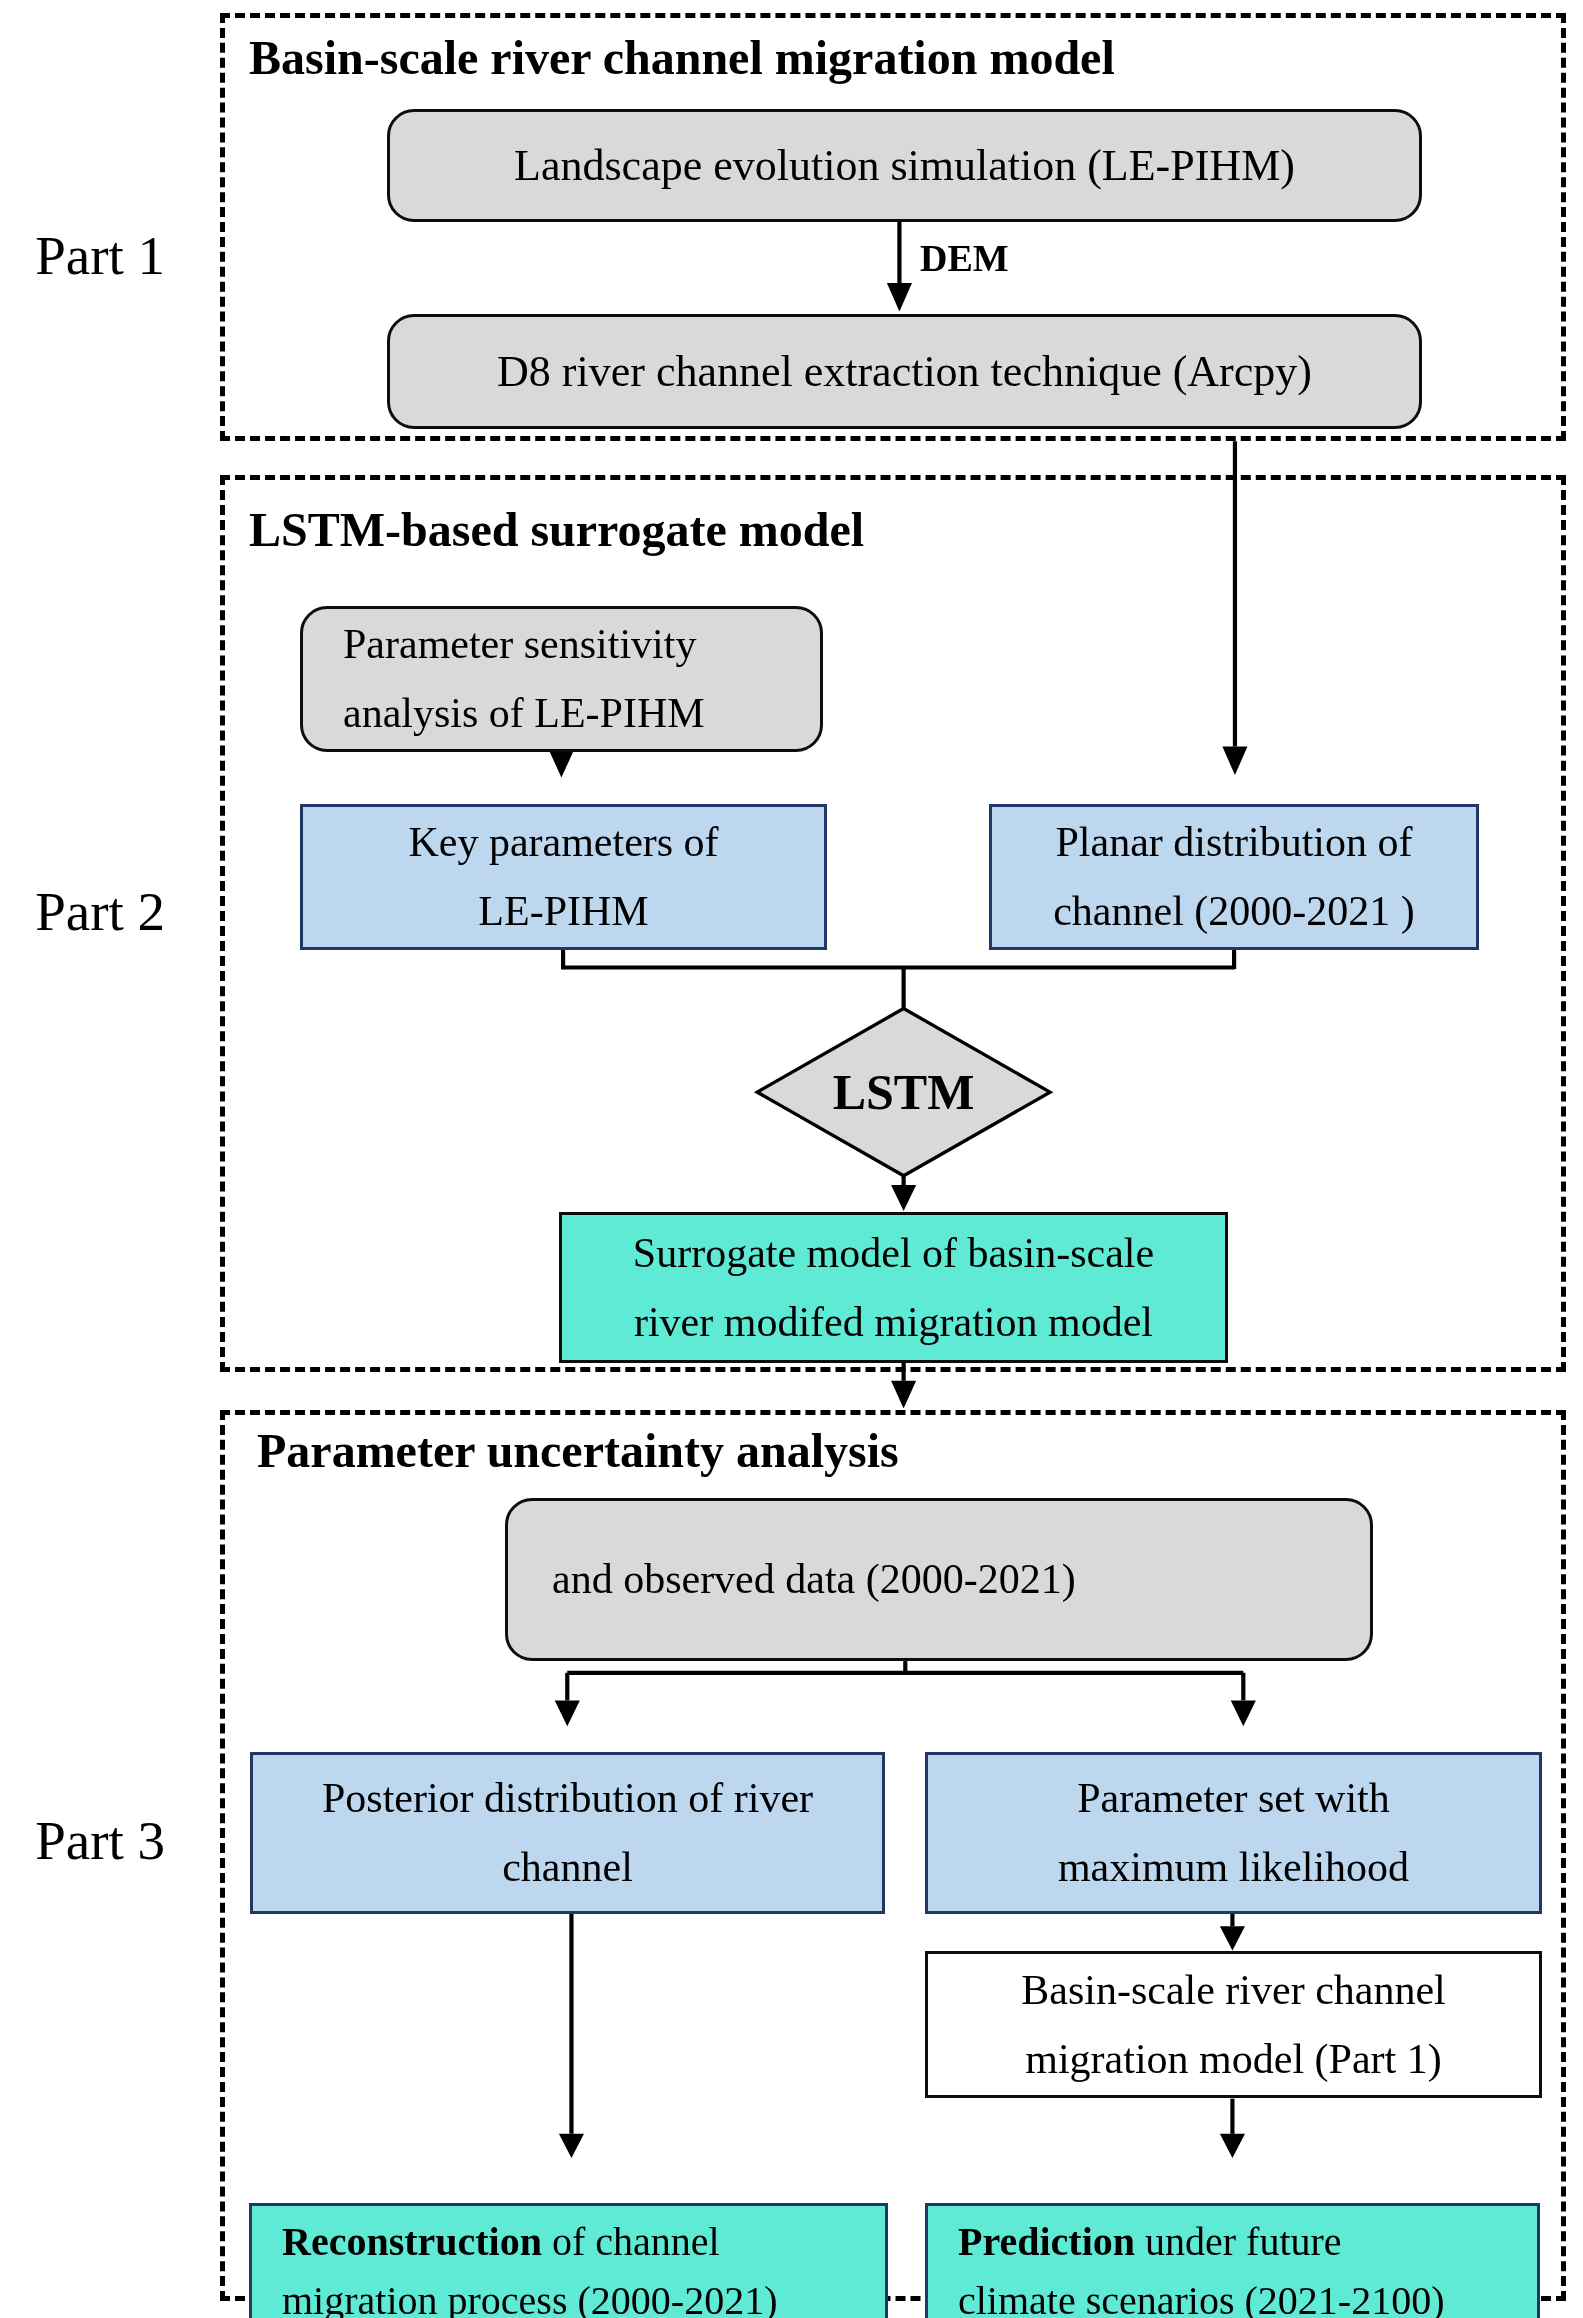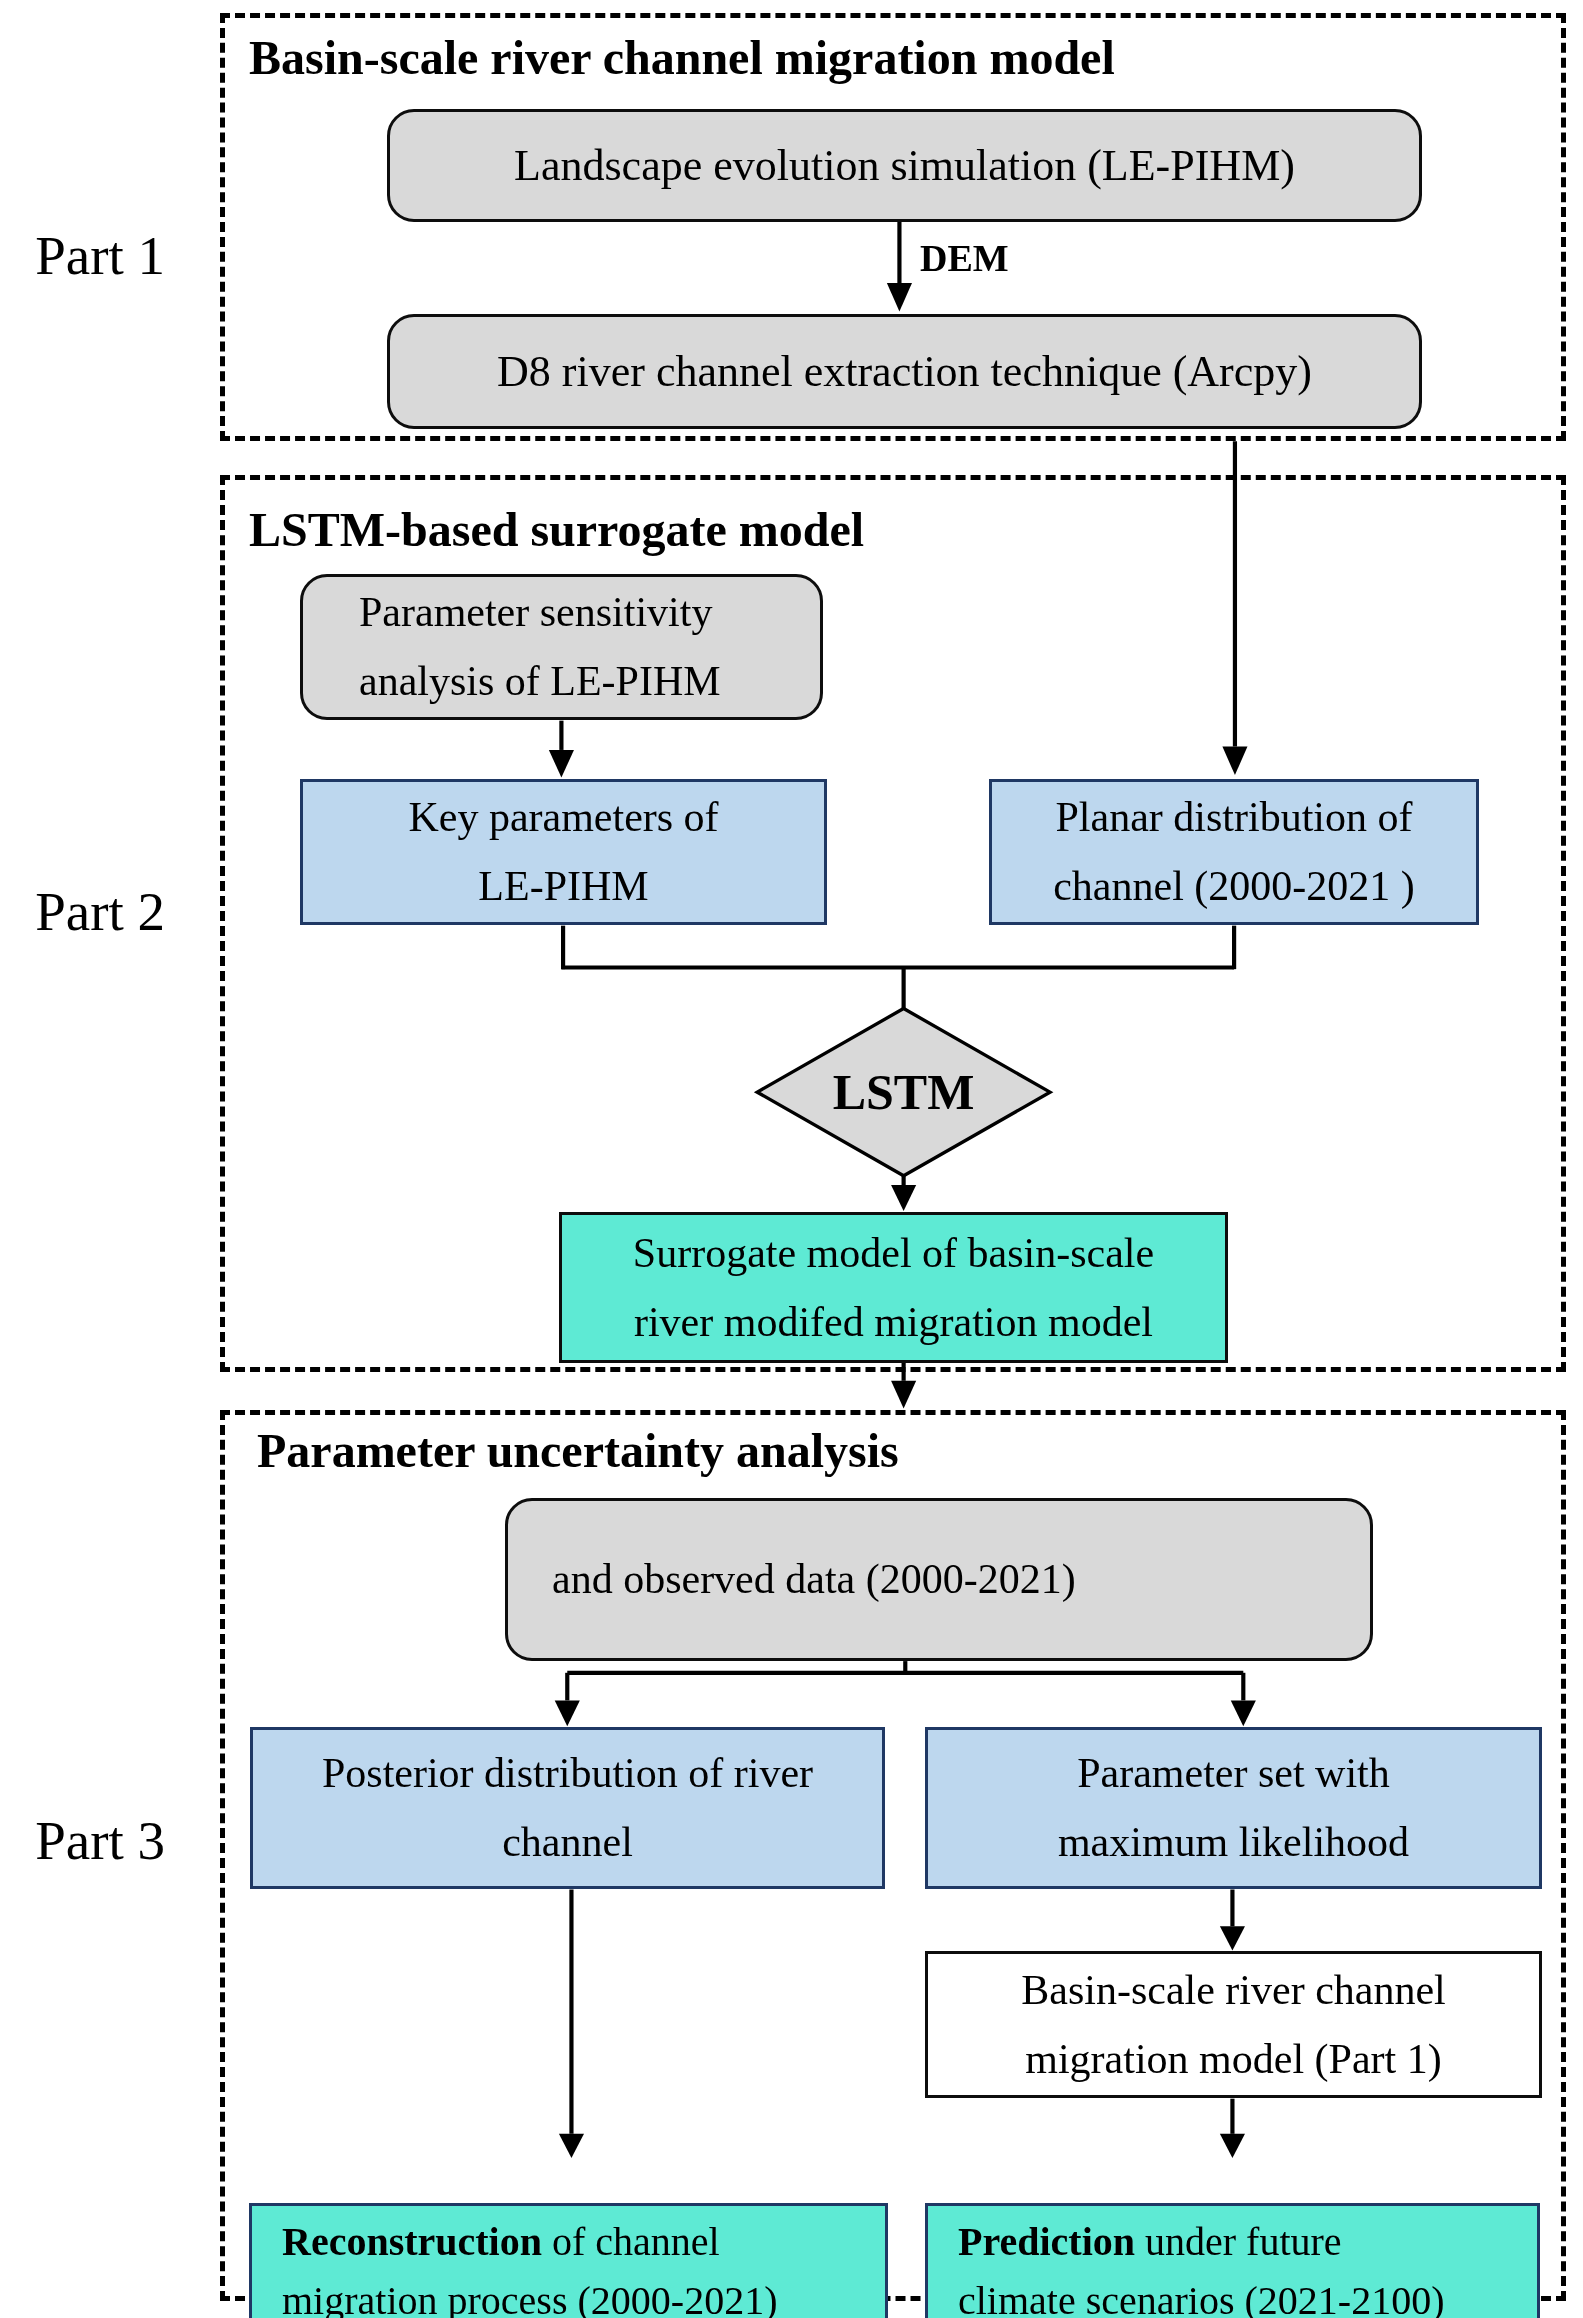--- a/index.html
+++ b/index.html
@@ -42,21 +42,21 @@
     justify-content:center;
     align-items:center;
     text-align:center;
     font-size:42px;
     line-height:69px;
     z-index:10;
   }
   .node .line{display:block;}
   .gray{background:#d9d9d9;border:3.3px solid #0d0d0d;}
   .rounded{border-radius:27px;}
-  .blue{background:#bdd7ee;border:3.3px solid #1f3864;}
+  .blue{background:#bdd7ee;border:3.3px solid #1f3864;margin-top:25px;}
   .orange{background:#5eead4;}
   .orange.black-border{border:3.3px solid #0d0d0d;}
   .orange.navy-border{border:3.3px solid #1f3864;margin-top:44px;}
   .white-box{background:#ffffff;border:3.3px solid #0d0d0d;}
   .left-text{align-items:flex-start;text-align:left;}
   .edge-label{
     position:absolute;
     font-size:38px;
     font-weight:bold;
     z-index:11;
@@ -122,21 +122,21 @@
   <div class="node gray rounded" style="left:387px;top:109px;width:1035px;height:113px;font-size:44px">
     <span class="line">Landscape evolution simulation (LE-PIHM)</span>
   </div>
 
   <div class="edge-label" style="left:920px;top:236px">DEM</div>
 
   <div class="node gray rounded" style="left:387px;top:314px;width:1035px;height:115px;font-size:44px">
     <span class="line">D8 river channel extraction technique (Arcpy)</span>
   </div>
 
-  <div class="node gray rounded left-text" style="left:300px;top:574px;width:523px;height:146px;padding-left:56px">
+  <div class="node gray rounded left-text" style="left:300px;top:606px;width:523px;height:146px;padding-left:40px">
     <span class="line">Parameter sensitivity</span>
     <span class="line">analysis of LE-PIHM</span>
   </div>
 
   <div class="node blue" style="left:300px;top:779px;width:527px;height:146px">
     <span class="line">Key parameters of</span>
     <span class="line">LE-PIHM</span>
   </div>
 
   <div class="node blue" style="left:989px;top:779px;width:490px;height:146px">

